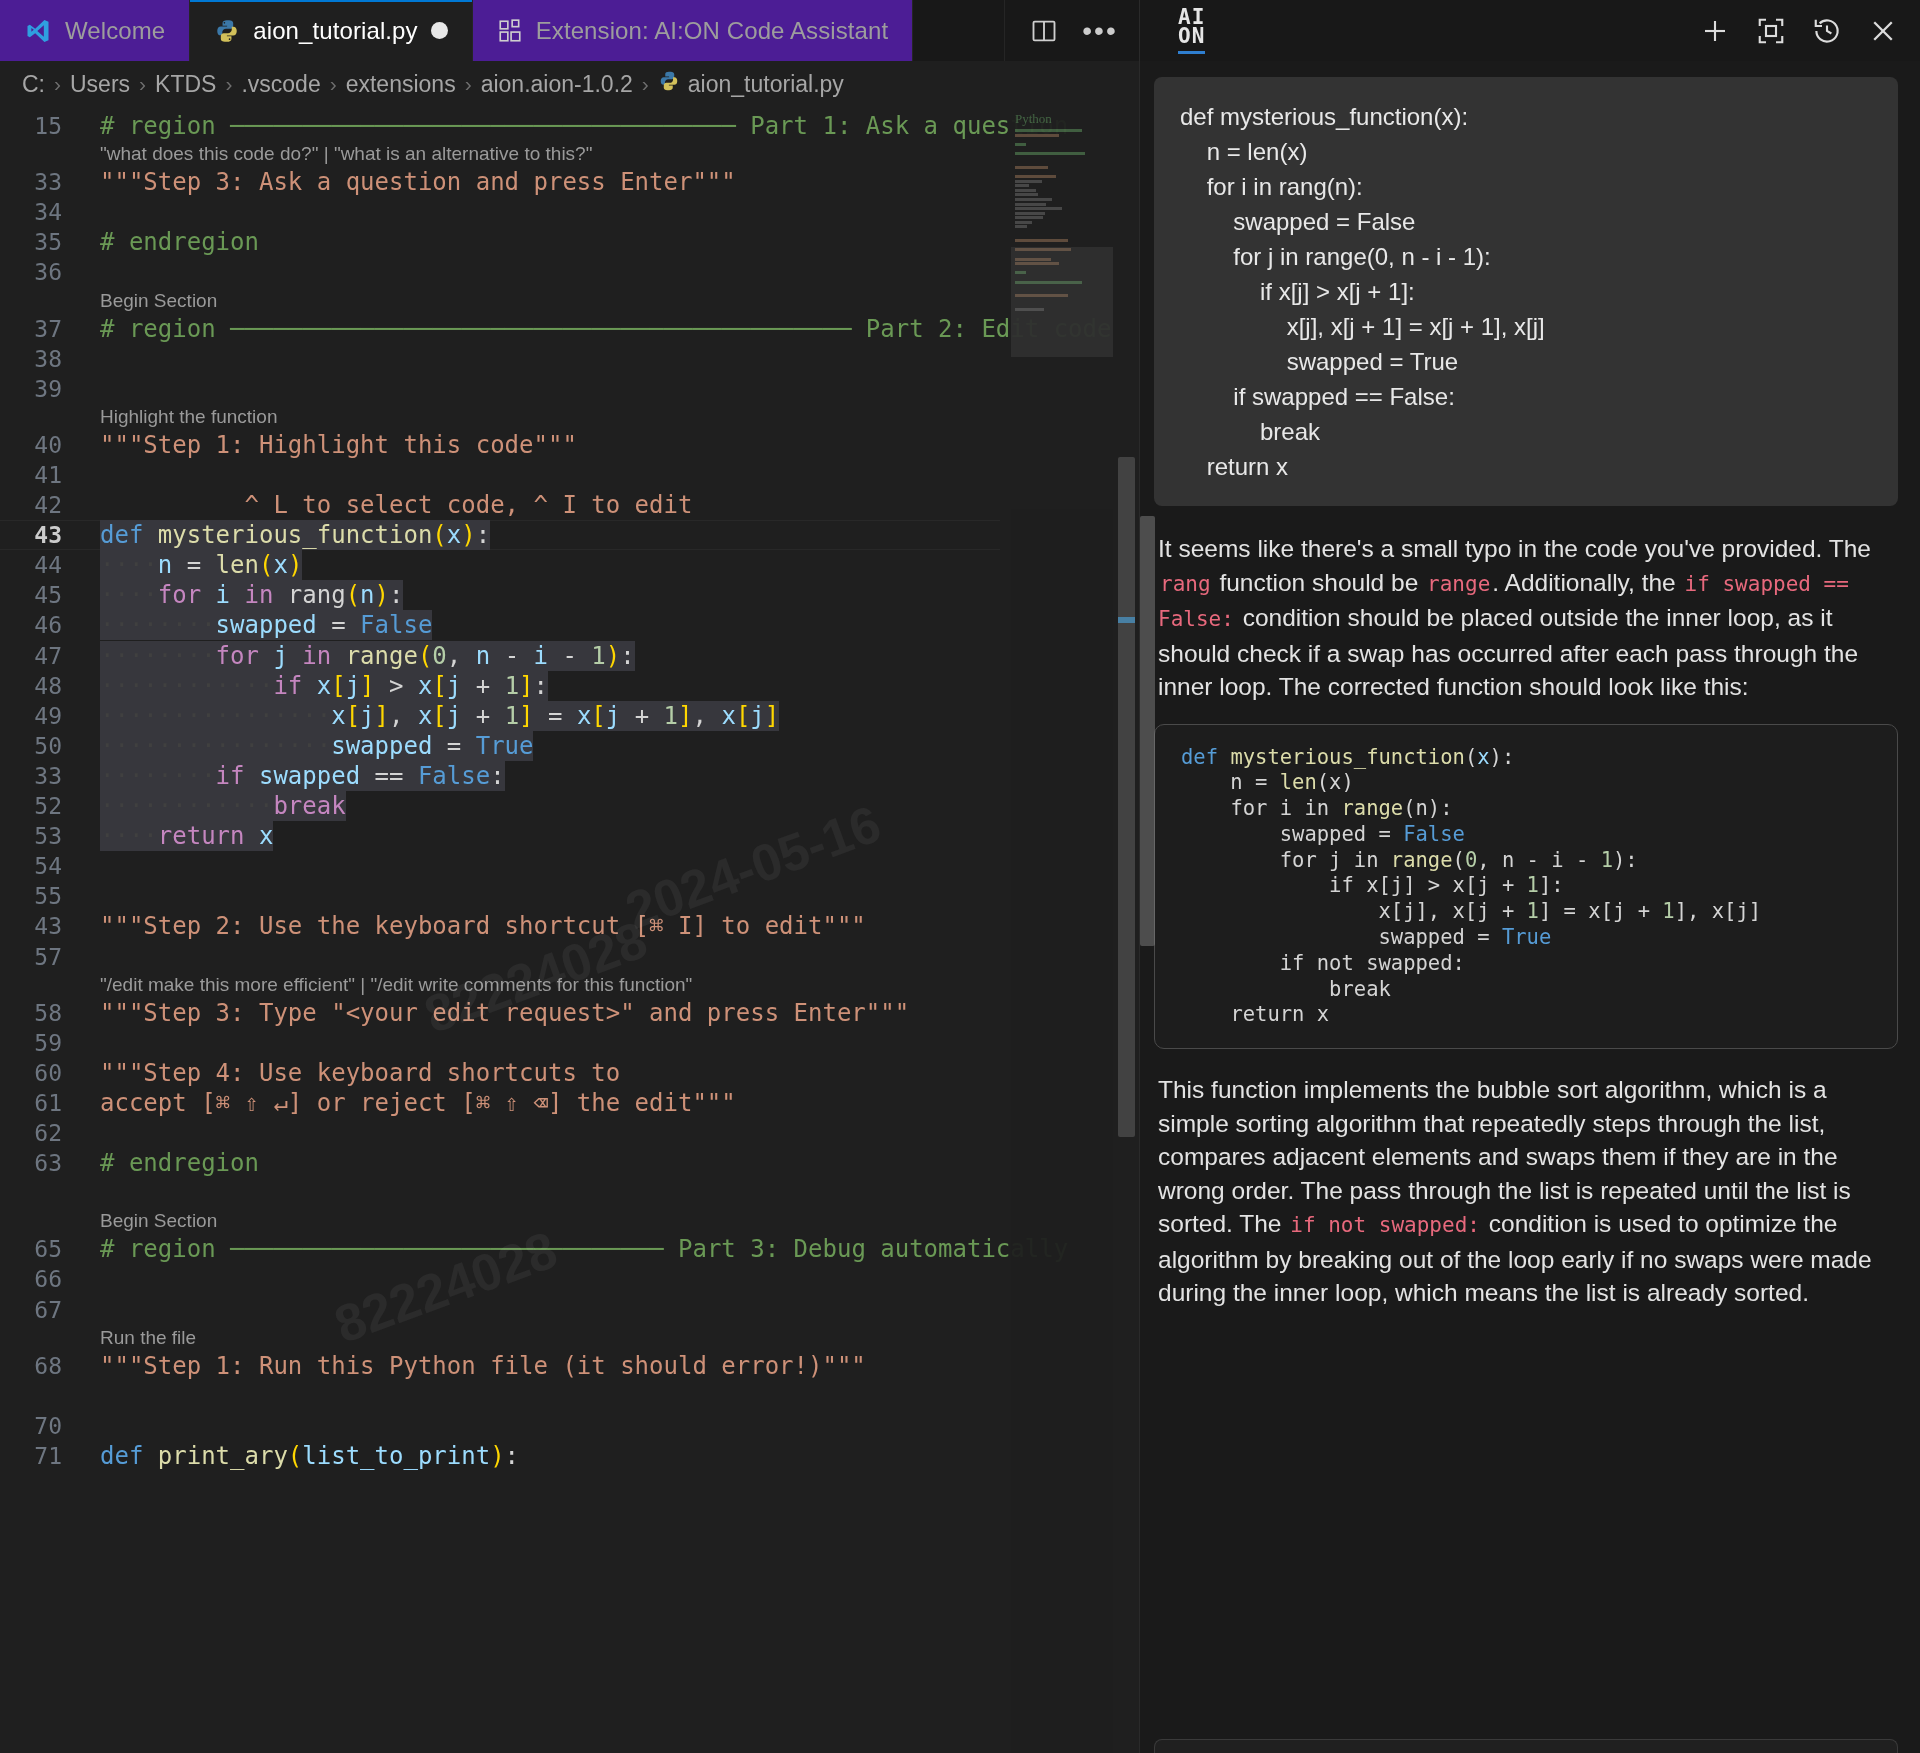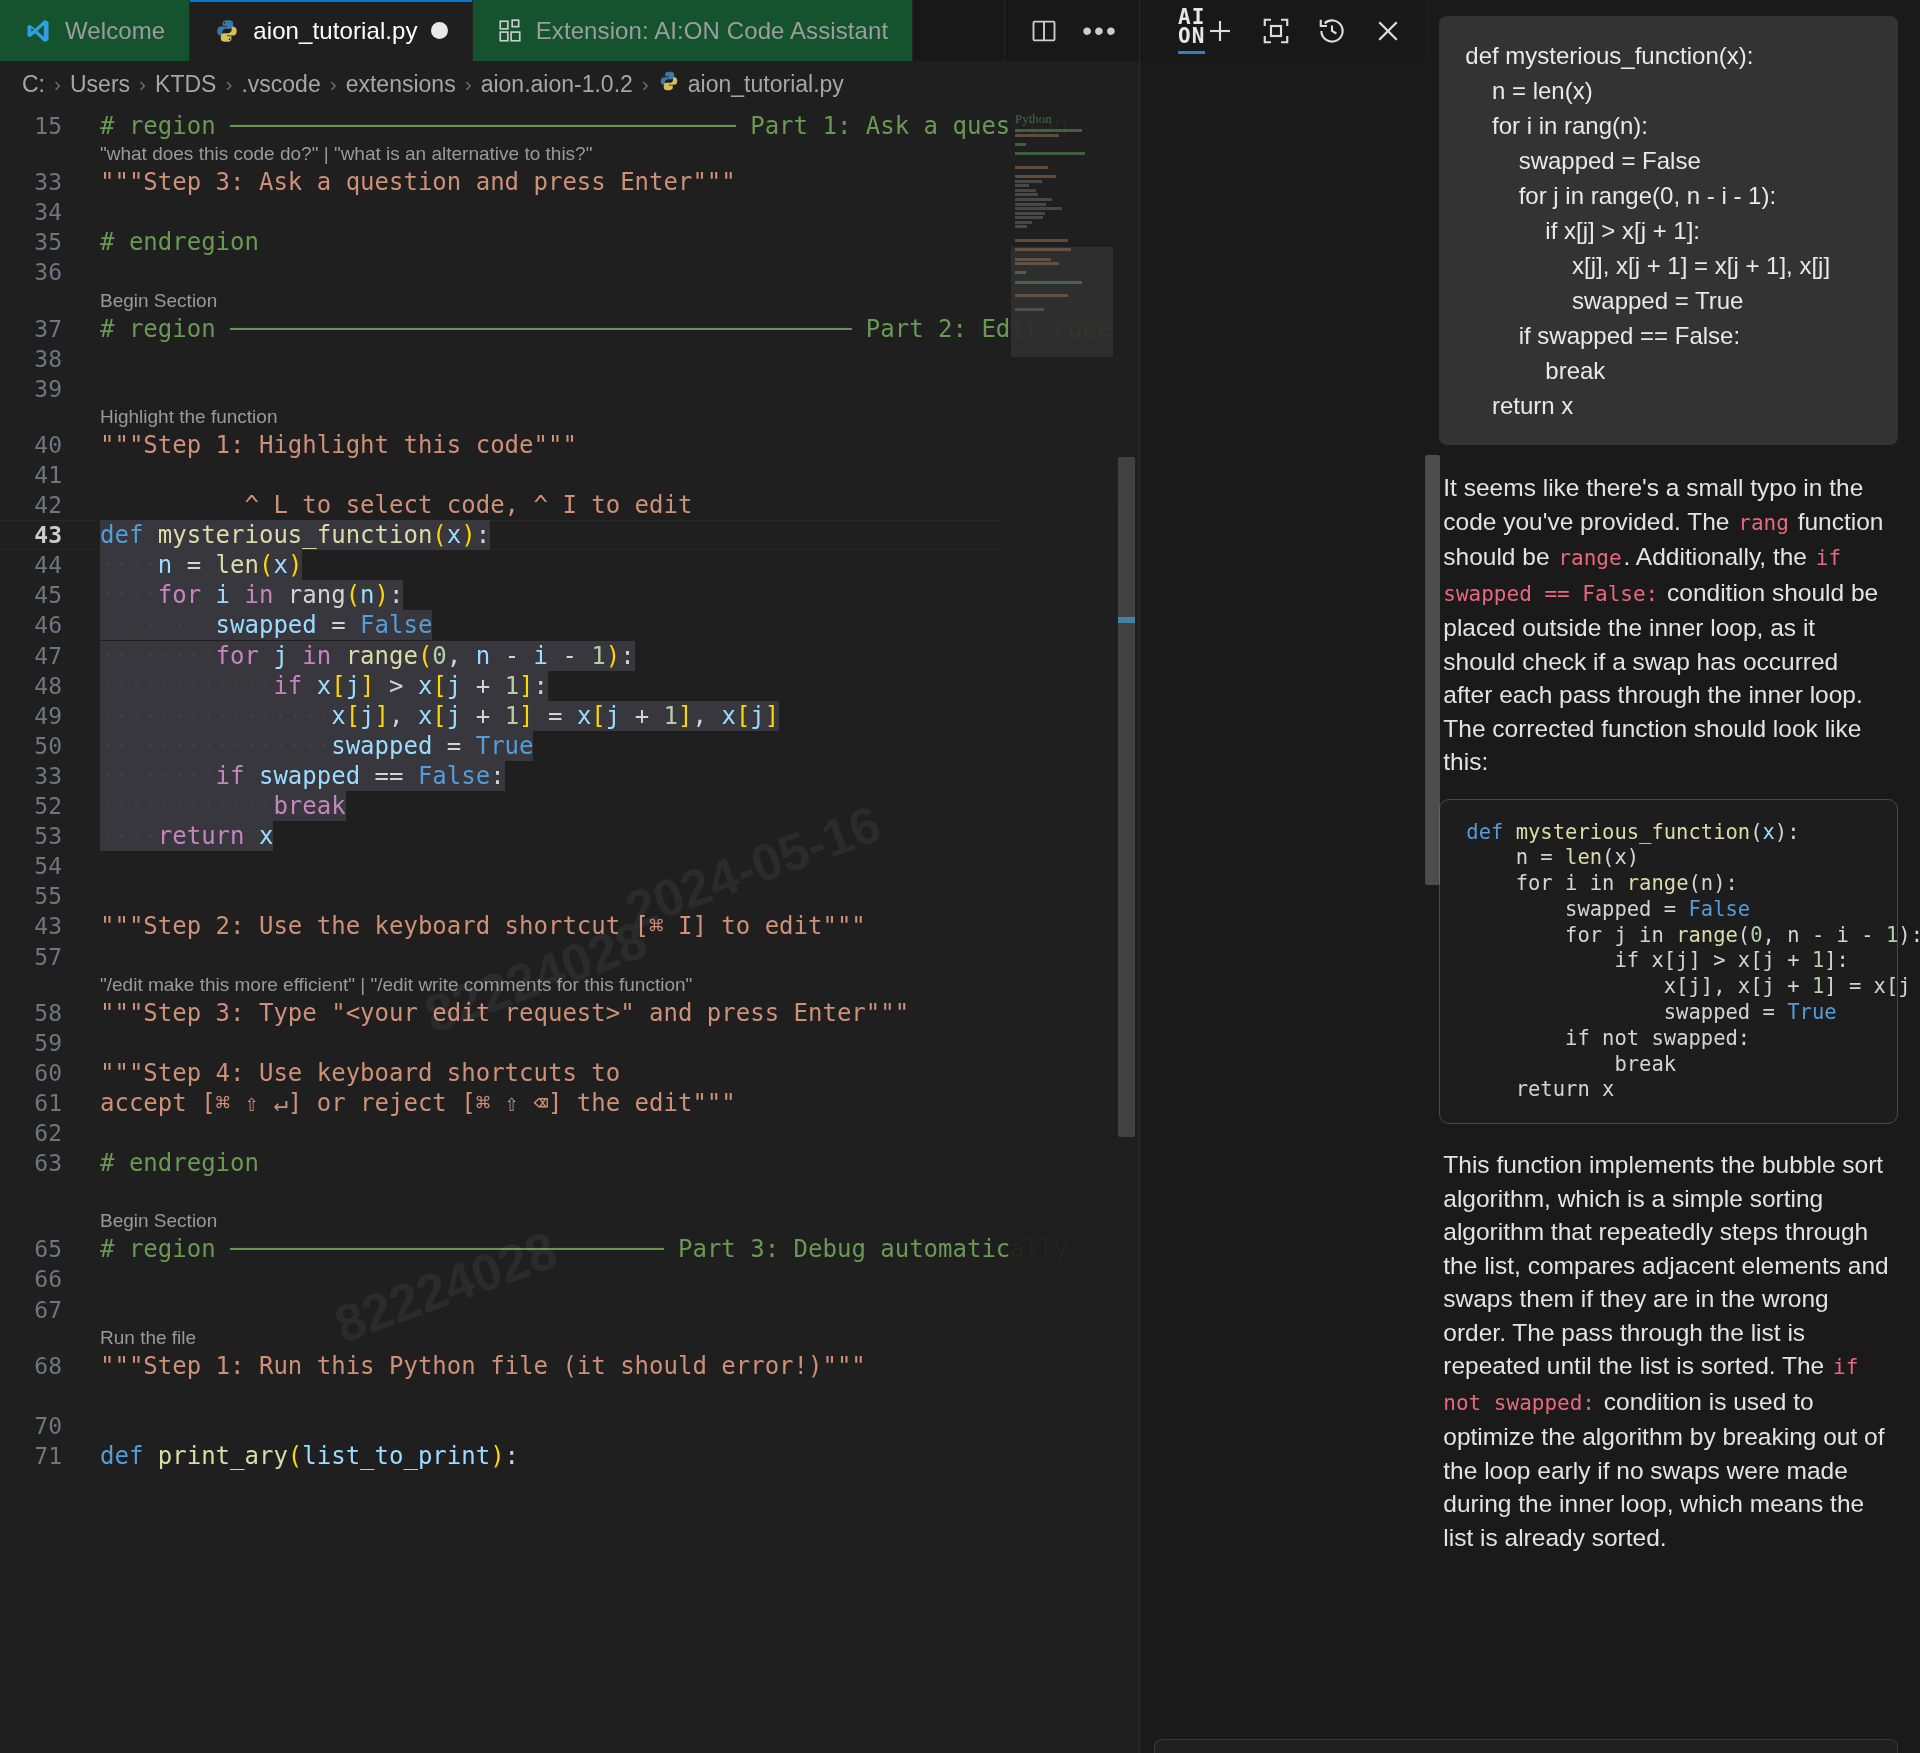--- a/index.html
+++ b/index.html
@@ -21,21 +21,21 @@
   }
 
   
   .tabbar {
     height: 61px; display: flex; align-items: stretch;
     background: #181818; flex: 0 0 61px;
   }
   .tab {
     display: flex; align-items: center; gap: 13px;
     padding: 0 24px; position: relative;
-    background: #14532d; color: #9d9d9d;
+    background: #4c1d95; color: #9d9d9d;
     font-size: 24px; white-space: nowrap;
     border-right: 1px solid #252525;
   }
   .tab.active { background: #1f1f1f; color: #ffffff; }
   .tab.active::before {
     content: ""; position: absolute; left: 0; right: 0; top: 0;
     height: 2px; background: #0078d4;
   }
   .tab.active::after {
     content: ""; position: absolute; left: 0; right: 0; bottom: -1px;
@@ -134,21 +134,21 @@
   .watermark {
     position: absolute; pointer-events: none; user-select: none;
     color: rgba(255,255,255,.055); font-size: 52px; font-weight: 700;
     transform: rotate(-20deg); white-space: nowrap;
     font-family: "Liberation Sans", sans-serif;
   }
 
   
   .ai-pane {
     width: 780px; height: 1753px; background: #1a1a1a;
-    display: flex; flex-direction: row; position: relative;
+    display: flex; flex-direction: column; position: relative;
   }
   .ai-header {
     height: 61px; flex: 0 0 61px; display: flex; align-items: center;
     padding: 0 22px; background: #181818;
   }
   .aion-logo {
     font-family: "DejaVu Sans Mono", monospace;
     font-size: 21px; font-weight: 700; color: #e6e6e6;
     line-height: 19px; letter-spacing: 1px;
     padding-bottom: 5px; border-bottom: 3px solid #2f7fd0;

